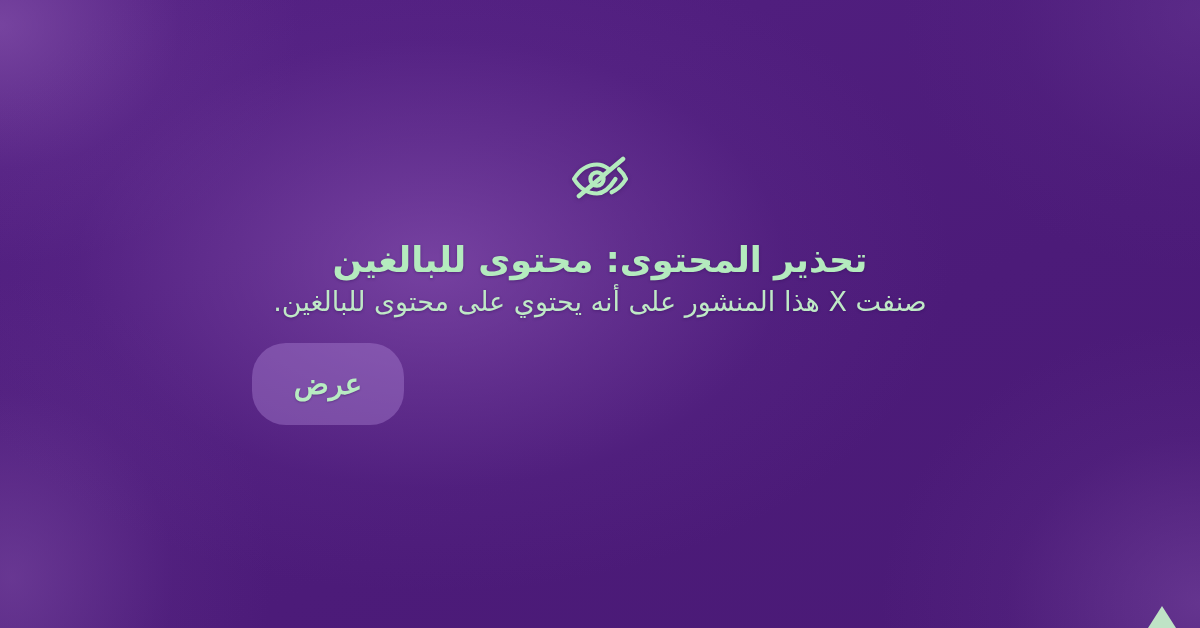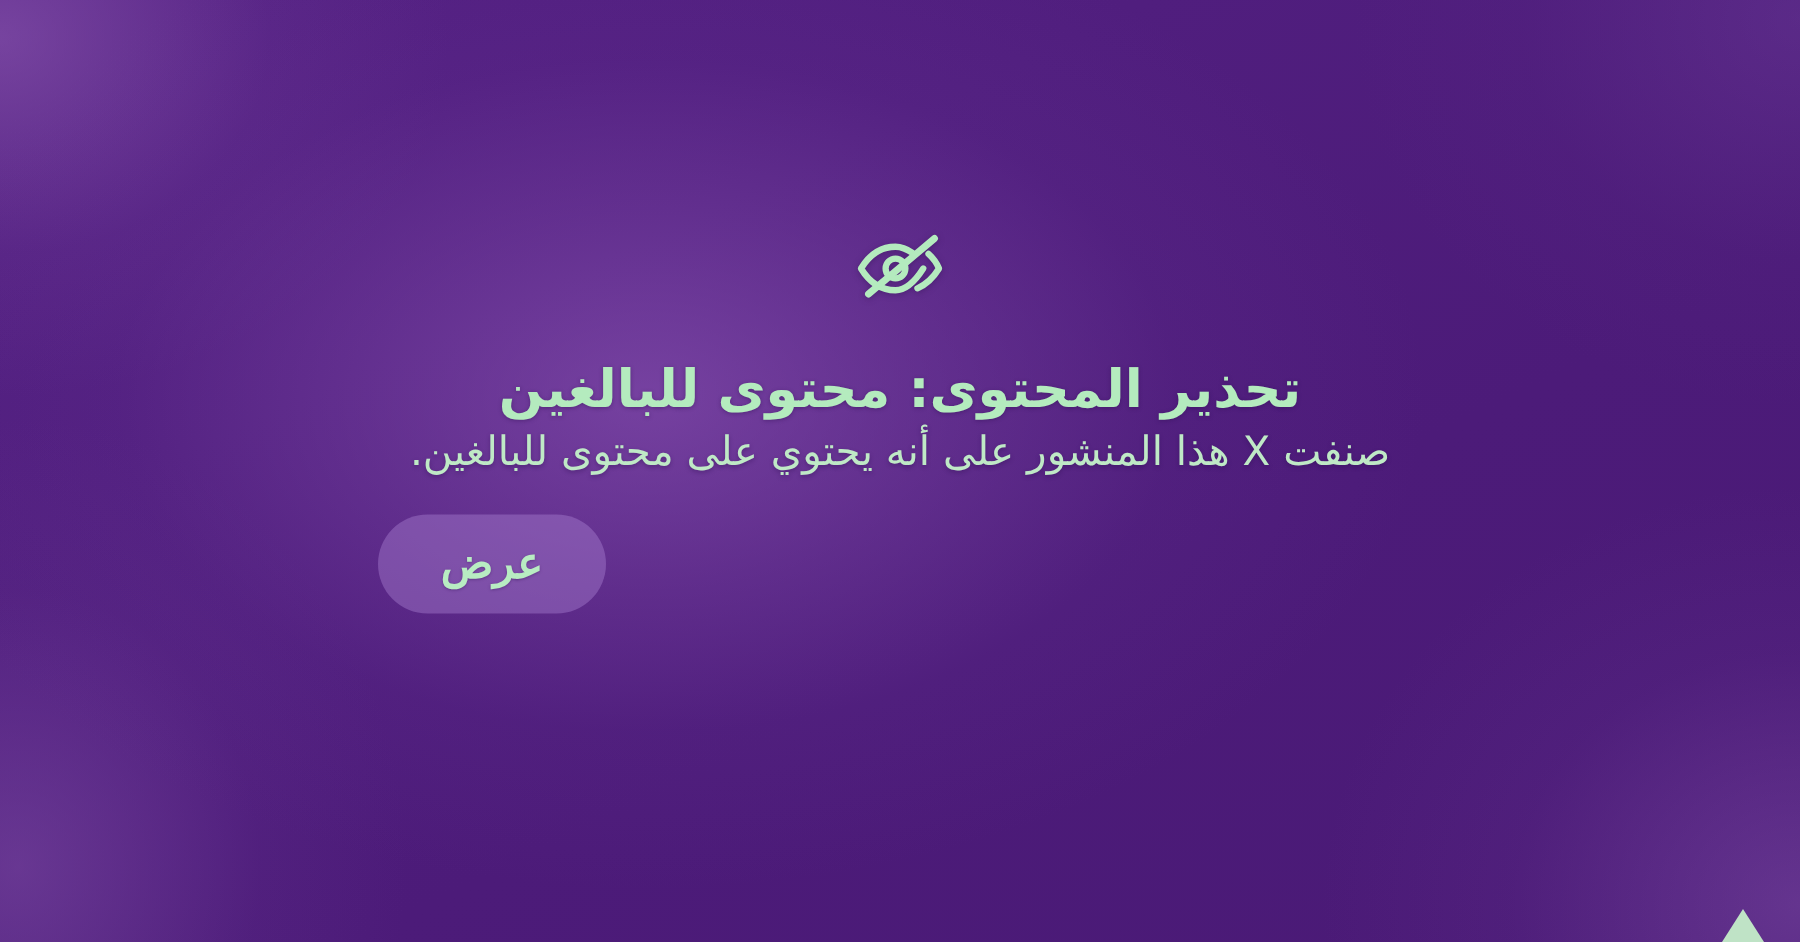--- a/index.html
+++ b/index.html
@@ -107,21 +107,21 @@
     width: 100%;
     display: flex;
     justify-content: center;
     padding-right: 0;
   }
   .view-button {
     display: inline-flex;
     align-items: center;
     justify-content: center;
     min-width: 152px;
-    height: 66px;
+    height: 82px;
     padding: 0 34px;
     border: 0;
     border-radius: 34px;
     background: rgba(176, 136, 214, 0.40);
     color: #b8ecc2;
     font-family: Liberation Sans, sans-serif;
     font-size: 29px;
     font-weight: bold;
     line-height: 1;
     cursor: pointer;

